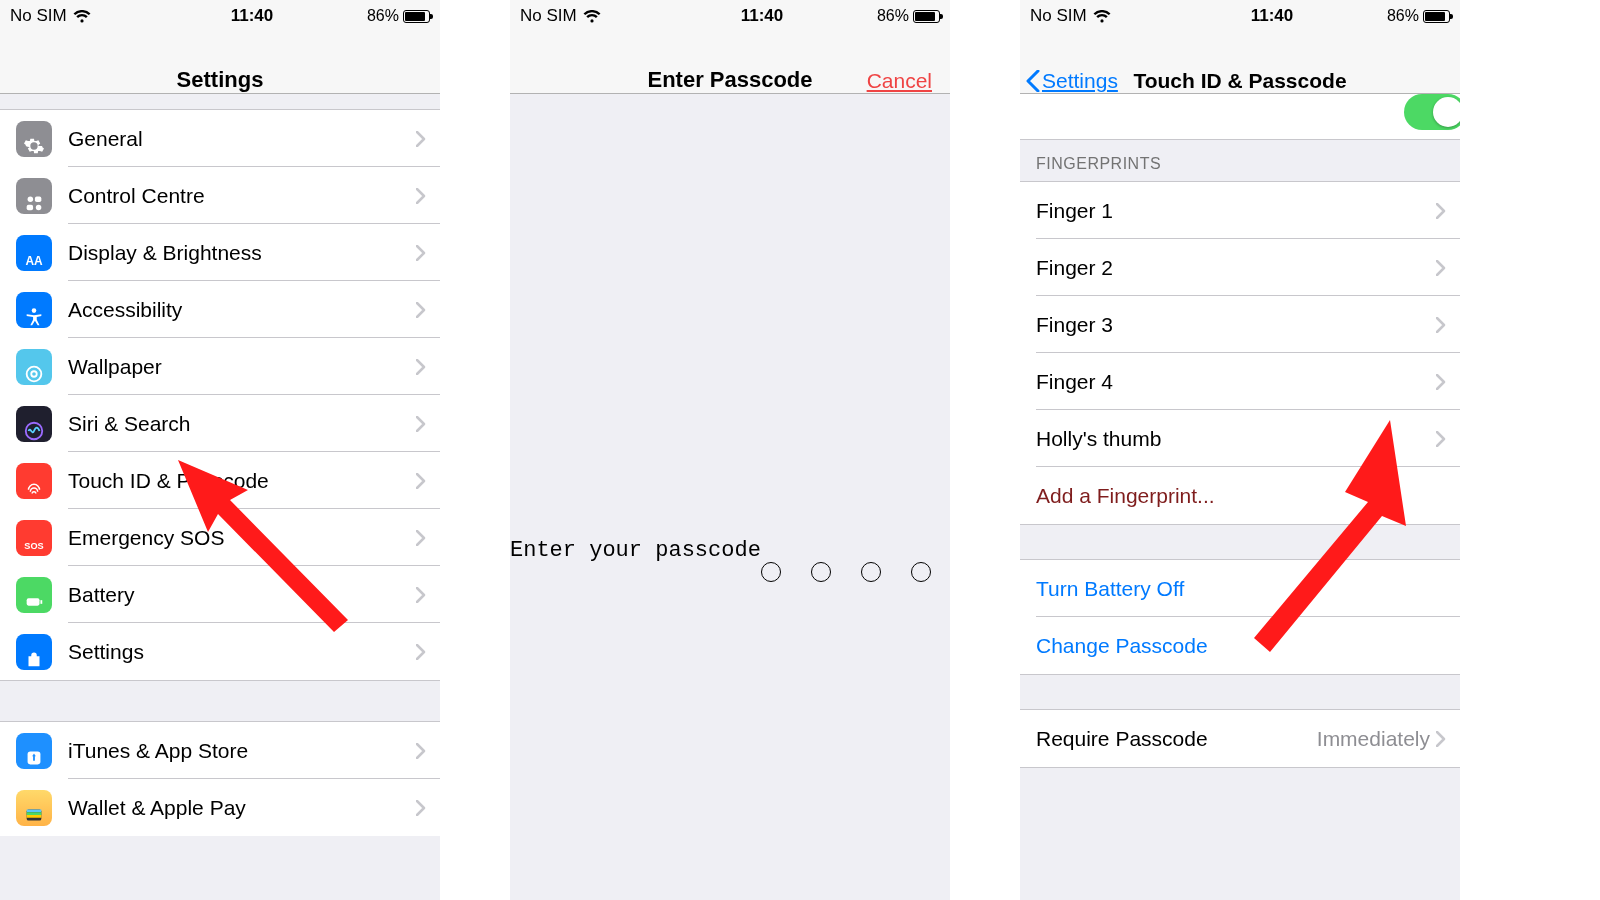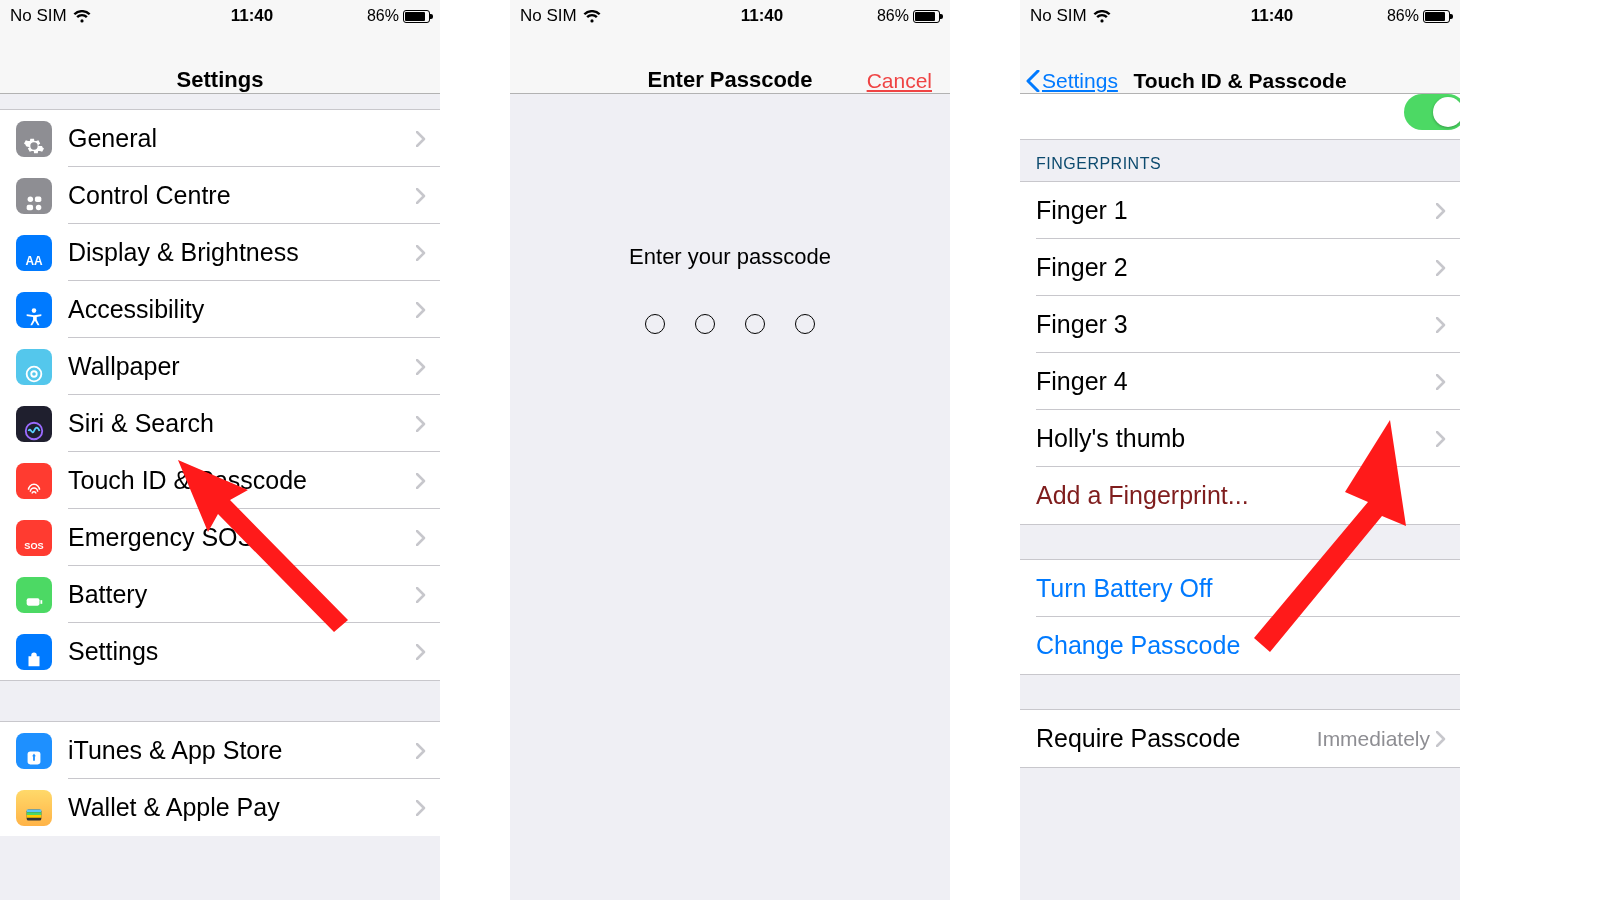--- a/index.html
+++ b/index.html
@@ -29,34 +29,34 @@
   .navbar .back { position:absolute; left:6px; display:flex; align-items:center; color:#007aff; font-size:21px; }
   .navbar .back svg { margin-right:2px; }
   .navbar .back .lbl { text-decoration: underline; }
 
   .sep-top { height: 16px; background:#efeff4; border-bottom:1px solid #c8c7cc; }
   .group-gap { height: 42px; background:#efeff4; border-top:1px solid #c8c7cc; border-bottom:1px solid #c8c7cc; }
 
   .list { background:#fff; }
   .row { height:57px; display:flex; align-items:center; padding-left:16px; position:relative; }
   .row .icon { width:36px; height:36px; border-radius:8px; margin-right:16px; display:flex; align-items:flex-end; justify-content:center; flex:none; }
-  .row .label { font-size:25px; color:#000; flex:1; white-space:nowrap; overflow:hidden; }
+  .row .label { font-size:21px; color:#000; flex:1; white-space:nowrap; overflow:hidden; }
   .row .chev { margin-right:14px; color:#c7c7cc; }
   .row::after { content:""; position:absolute; left:68px; right:0; bottom:0; height:1px; background:#c8c7cc; }
   .row.no-icon::after { left:16px; }
   .row.last::after { display:none; }
   .row.no-icon .label { margin-left:0; }
   .row .value { color:#8e8e93; font-size:21px; margin-right:6px; }
   .row.link .label { color:#007aff; }
   .row.add .label { color:#7f1d1d; }
 
-  .section-header { height:42px; display:flex; align-items:flex-end; padding:0 16px 8px; font-size:16px; color:#0c4a6e; background:#efeff4; border-bottom:1px solid #c8c7cc; letter-spacing:0.5px; }
-
-  
-  .passcode-body { flex:1; background:#efeff4; display:flex; flex-direction:column; align-items:center; padding-top:150px; }
+  .section-header { height:42px; display:flex; align-items:flex-end; padding:0 16px 8px; font-size:16px; color:#737373; background:#efeff4; border-bottom:1px solid #c8c7cc; letter-spacing:0.5px; }
+
+  
+  .passcode-body { flex:1; background:#efeff4; display:flex; flex-direction:row; align-items:center; padding-top:150px;font-family:Liberation Mono, monospace; }
   .passcode-body .prompt { font-size:22px; color:#000; margin-bottom:44px; }
   .dots { display:flex; gap:30px; }
   .dot { width:20px; height:20px; border:1.5px solid #000; border-radius:50%; }
 
   
   .toggle { position:absolute; right:-6px; top:0; width:62px; height:36px; background:#4cd964; border-radius:18px; }
   .toggle::after{ content:""; position:absolute; right:3px; top:3px; width:30px; height:30px; background:#fff; border-radius:50%; box-shadow:0 1px 3px rgba(0,0,0,0.3);}
   .toggle-strip { height:46px; background:#fff; border-bottom:1px solid #c8c7cc; position:relative; }
 
   

